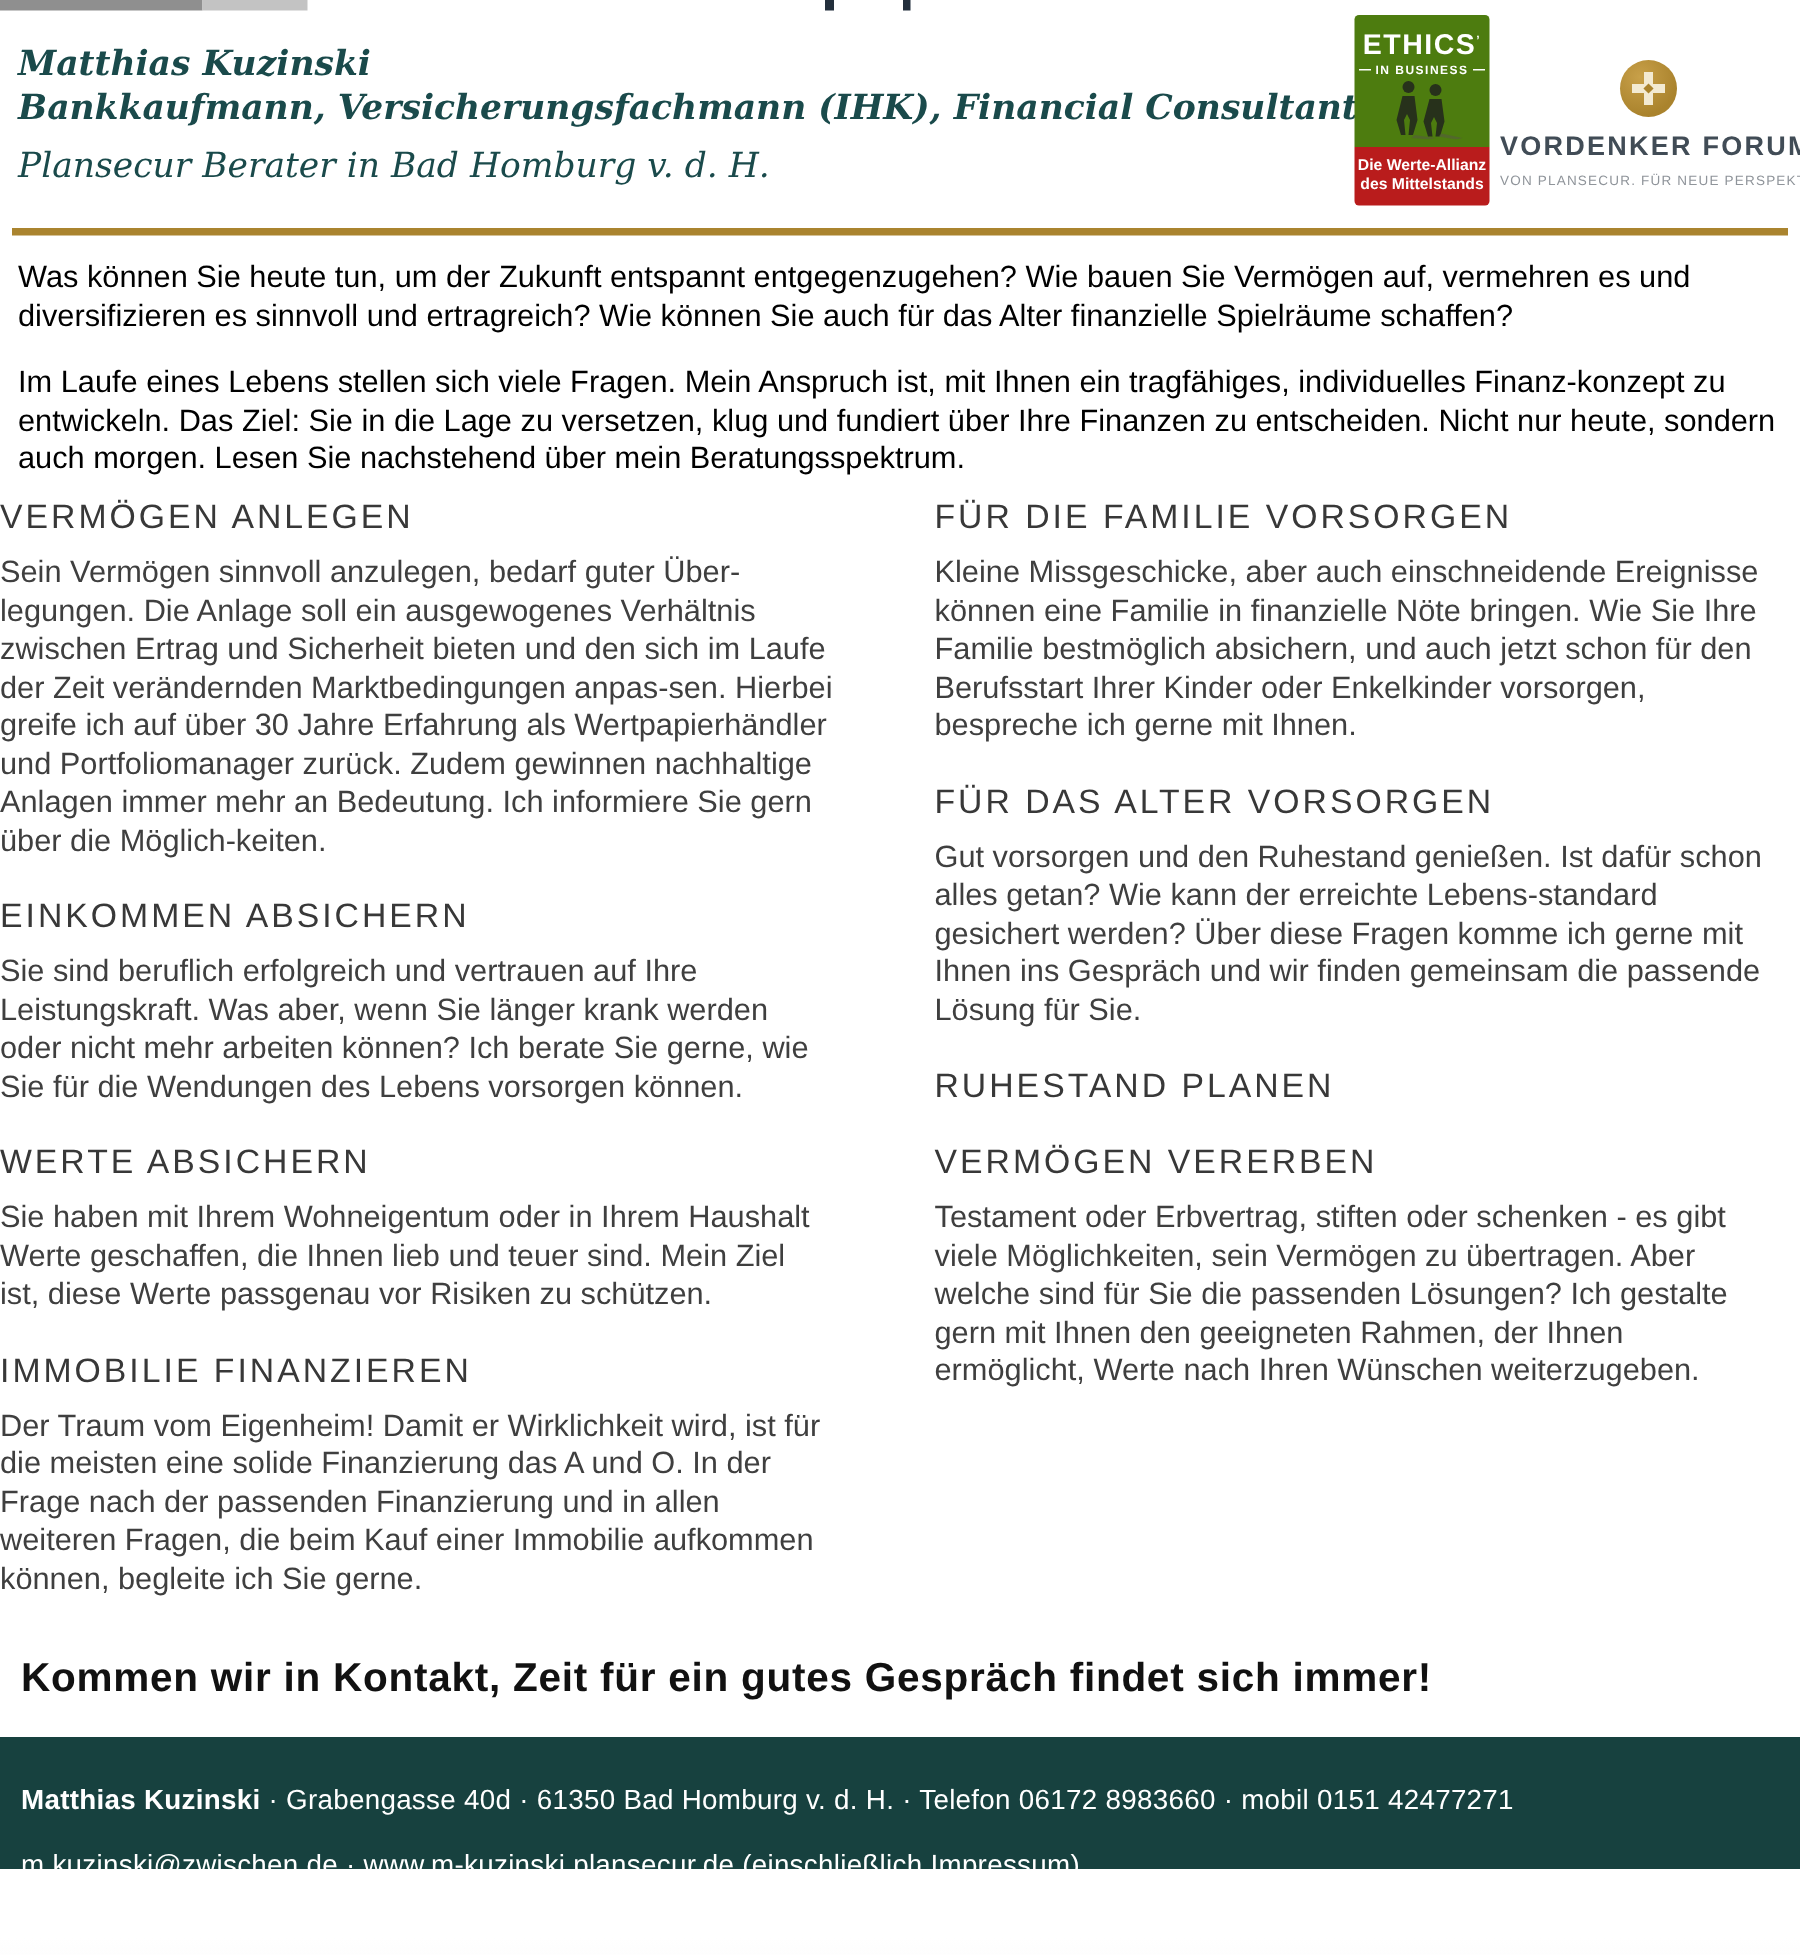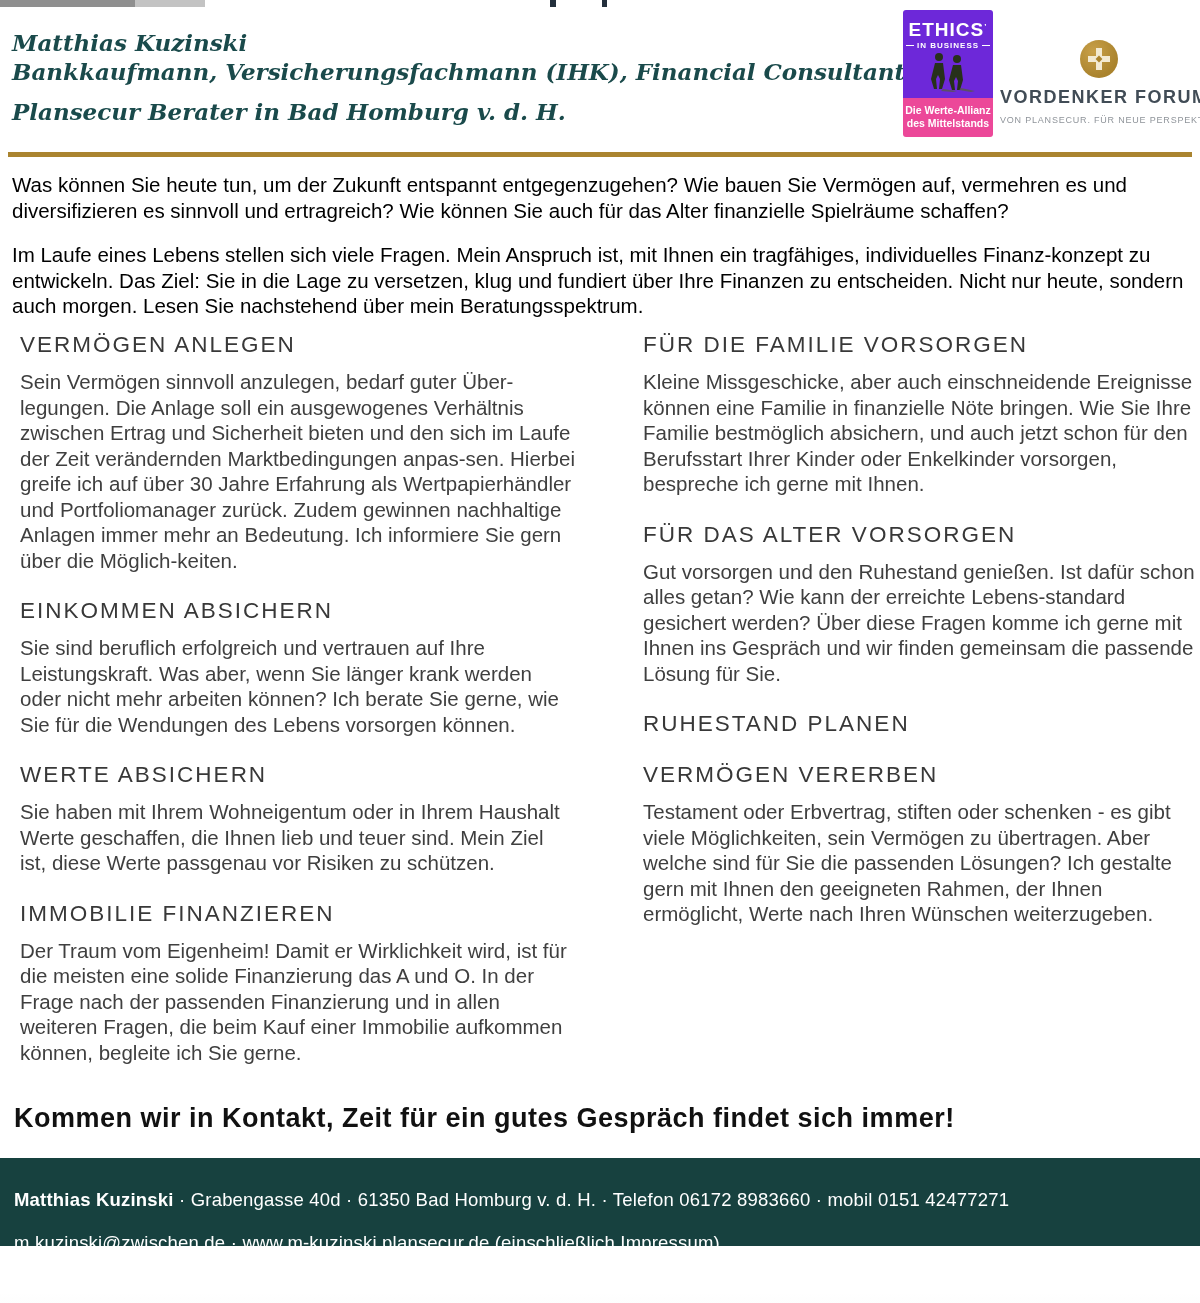--- a/index.html
+++ b/index.html
@@ -15,51 +15,51 @@
   .sliver-a { left:0; width:135px; background:#8f8f8f; }
   .sliver-b { left:135px; width:70px; background:#c3c3c3; }
   .sliver-m1 { left:550px; width:6px; background:#232f3c; }
   .sliver-m2 { left:602px; width:5px; background:#232f3c; }
 
   
   .header { position:absolute; left:12px; top:28px; color:#1a4a4b;
     font-family:"DejaVu Serif", serif; font-style:italic; }
   .header .name { font-size:23px; font-weight:600; line-height:29px; }
   .header .quals { font-size:23px; font-weight:600; line-height:29px; }
-  .header .role { font-size:23px; font-weight:700; margin-top:12px; }
+  .header .role { font-size:23px; font-weight:400; margin-top:12px; }
 
   
   .ethics { position:absolute; left:903px; top:10px; width:90px; text-align:center; }
-  .ethics-green { background:#6d28d9; border-radius:3px 3px 0 0; padding:7px 3px 4px; height:88px; }
+  .ethics-green { background:#4d7c0f; border-radius:3px 3px 0 0; padding:7px 3px 4px; height:88px; }
   .ethics-title { color:#fff; font-size:19px; font-weight:bold; letter-spacing:1px; line-height:20px; }
   .ethics-title .tm { font-size:8px; vertical-align:super; }
   .ethics-sub { color:#fff; font-size:8px; font-weight:bold; letter-spacing:1px;
     display:flex; align-items:center; gap:3px; justify-content:center; margin-top:1px; }
   .ethics-sub::before, .ethics-sub::after { content:""; flex:1; height:1px; background:#fff; }
   .ethics-people { margin-top:2px; }
-  .ethics-black { background:#ec4899; border-radius:0 0 3px 3px; padding:6px 2px 7px; }
+  .ethics-black { background:#b91c1c; border-radius:0 0 3px 3px; padding:6px 2px 7px; }
   .ethics-black div { color:#fff; font-size:10.5px; font-weight:bold; line-height:13px; }
 
   
   .vordenker { position:absolute; left:1000px; top:40px; width:198px; text-align:center; }
   .vf-circle { width:38px; height:38px; border-radius:50%; margin:0 auto 9px;
     background:radial-gradient(circle at 35% 30%, #c8a049, #aa832d 70%);
     display:flex; align-items:center; justify-content:center; }
   .vf-title { font-size:18px; font-weight:600; letter-spacing:1.5px; color:#414c56; white-space:nowrap; }
   .vf-sub { font-size:9px; letter-spacing:0.8px; color:#8f949a; margin-top:7px; white-space:nowrap; }
 
   
   .gold-rule { position:absolute; top:152px; left:8px; right:8px; height:5px; background:#aa842f; }
 
   
   .intro-wrap { position:absolute; top:172px; left:12px; width:1178px; }
   .intro { font-size:20.5px; line-height:25.5px; color:#000000; margin-bottom:19px; }
 
   
-  .columns { position:absolute; top:332px; left:20px; width:1178px;
+  .columns { position:absolute; top:332px; left:0; width:1178px;
     display:grid; grid-template-columns:1fr 1fr; column-gap:68px; }
   .topic { margin-bottom:25px; }
   .topic-h { font-size:22.5px; font-weight:400; letter-spacing:2px; color:#383838; margin-bottom:11px; }
   .topic-p { font-size:20.5px; line-height:25.5px; color:#3f3f3f; }
 
   
   .cta { position:absolute; top:1103px; left:14px; width:1170px;
     font-size:27px; font-weight:bold; letter-spacing:0.5px; color:#111; }
 
   

